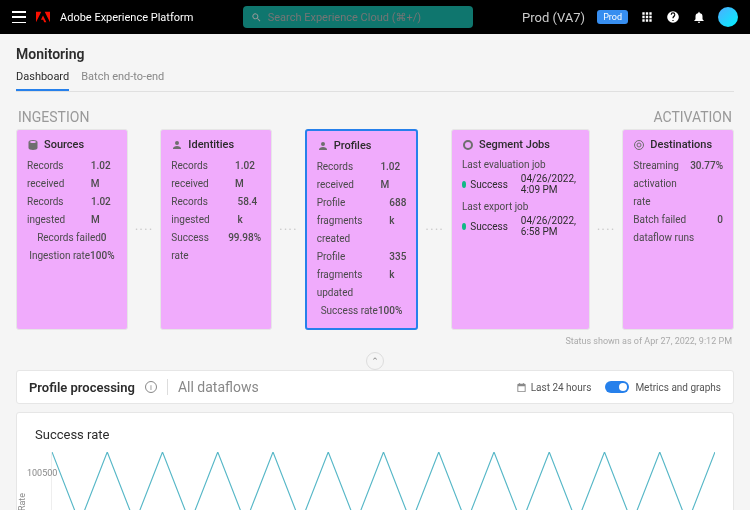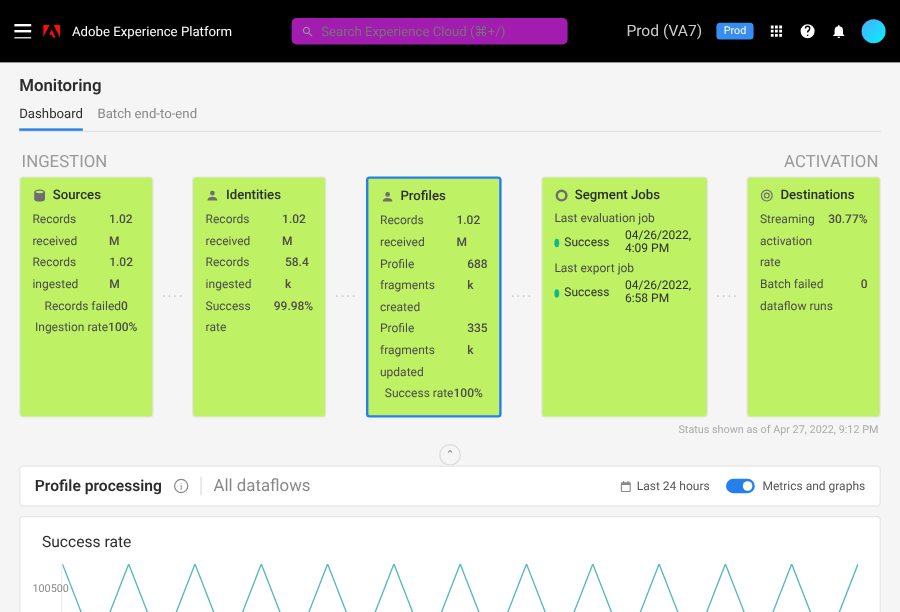--- a/index.html
+++ b/index.html
@@ -1,35 +1,35 @@
 <!DOCTYPE html>
 <html><head>
 <meta charset="utf-8">
 <style>
 *{margin:0;padding:0;box-sizing:border-box;font-family:-apple-system,BlinkMacSystemFont,"Segoe UI",Roboto,sans-serif}
 body{background:#f5f5f5;font-size:11px;color:#2c2c2c}
-.topbar{background:#000;height:52px;display:flex;align-items:center;padding:0 12px;color:#fff;justify-content:space-between}
+.topbar{background:#000;height:34px;display:flex;align-items:center;padding:0 12px;color:#fff;justify-content:space-between}
 .topbar-left{display:flex;align-items:center;gap:10px}
 .hamburger{width:14px;height:12px;display:flex;flex-direction:column;justify-content:space-between}
 .hamburger span{height:1.5px;background:#fff}
 .adobe-logo{width:14px;height:14px;color:#fa0f00}
-.search-box{background:#a21caf;border-radius:4px;height:22px;width:230px;display:flex;align-items:center;padding:0 8px;gap:6px;color:#999}
+.search-box{background:#0f766e;border-radius:4px;height:22px;width:230px;display:flex;align-items:center;padding:0 8px;gap:6px;color:#999}
 .search-box input{background:none;border:none;outline:none;color:#ccc;font-size:11px;flex:1}
 .topbar-right{display:flex;align-items:center;gap:12px}
 .prod-badge{background:#378ef0;color:#fff;font-size:9px;padding:2px 6px;border-radius:3px}
 .topbar-icon{width:14px;height:14px;fill:#fff}
 .avatar{width:20px;height:20px;border-radius:50%;background:linear-gradient(135deg,#4facfe,#00f2fe)}
 .page{padding:12px 16px}
 .page-title{font-size:14px;font-weight:600;margin-bottom:8px}
 .tabs{display:flex;gap:12px;border-bottom:1px solid #e0e0e0;margin-bottom:17px}
 .tab{padding:0 0 6px;font-size:11px;color:#888;cursor:pointer}
 .tab.active{color:#2c2c2c;border-bottom:2px solid #2680eb}
 .section-labels{display:flex;justify-content:space-between;font-size:14px;color:#999;text-transform:uppercase;margin-bottom:4px;padding:0 2px}
 .cards-row{display:flex;gap:6px;align-items:stretch;margin-bottom:6px}
-.card{background:#bef264;border:1px solid #e6e6e6;border-radius:3px;padding:8px 10px;flex:1;min-height:76px}
+.card{background:#f0abfc;border:1px solid #e6e6e6;border-radius:3px;padding:8px 10px;flex:1;min-height:76px}
 .card.selected{border:2px solid #2680eb}
 .card-header{display:flex;align-items:center;gap:5px;font-size:11px;font-weight:500;margin-bottom:6px}
 .card-icon{width:12px;height:12px}
 .card-row{display:flex;justify-content:center;font-size:10px;line-height:1.8;color:#4b4b4b}
 .card-row .val{font-weight:500}
 .job-line{font-size:10px;color:#4b4b4b;line-height:1.6}
 .job-status{display:flex;align-items:center;gap:4px;font-size:10px;margin-bottom:4px}
 .status-dot{width:7px;height:7px;border-radius:50%;background:#12b886}
 .dots{display:flex;align-items:center;color:#ccc;font-size:14px;letter-spacing:1px;padding:0 1px}
 .timestamp-note{text-align:right;font-size:9px;color:#aaa;margin:6px 2px}

